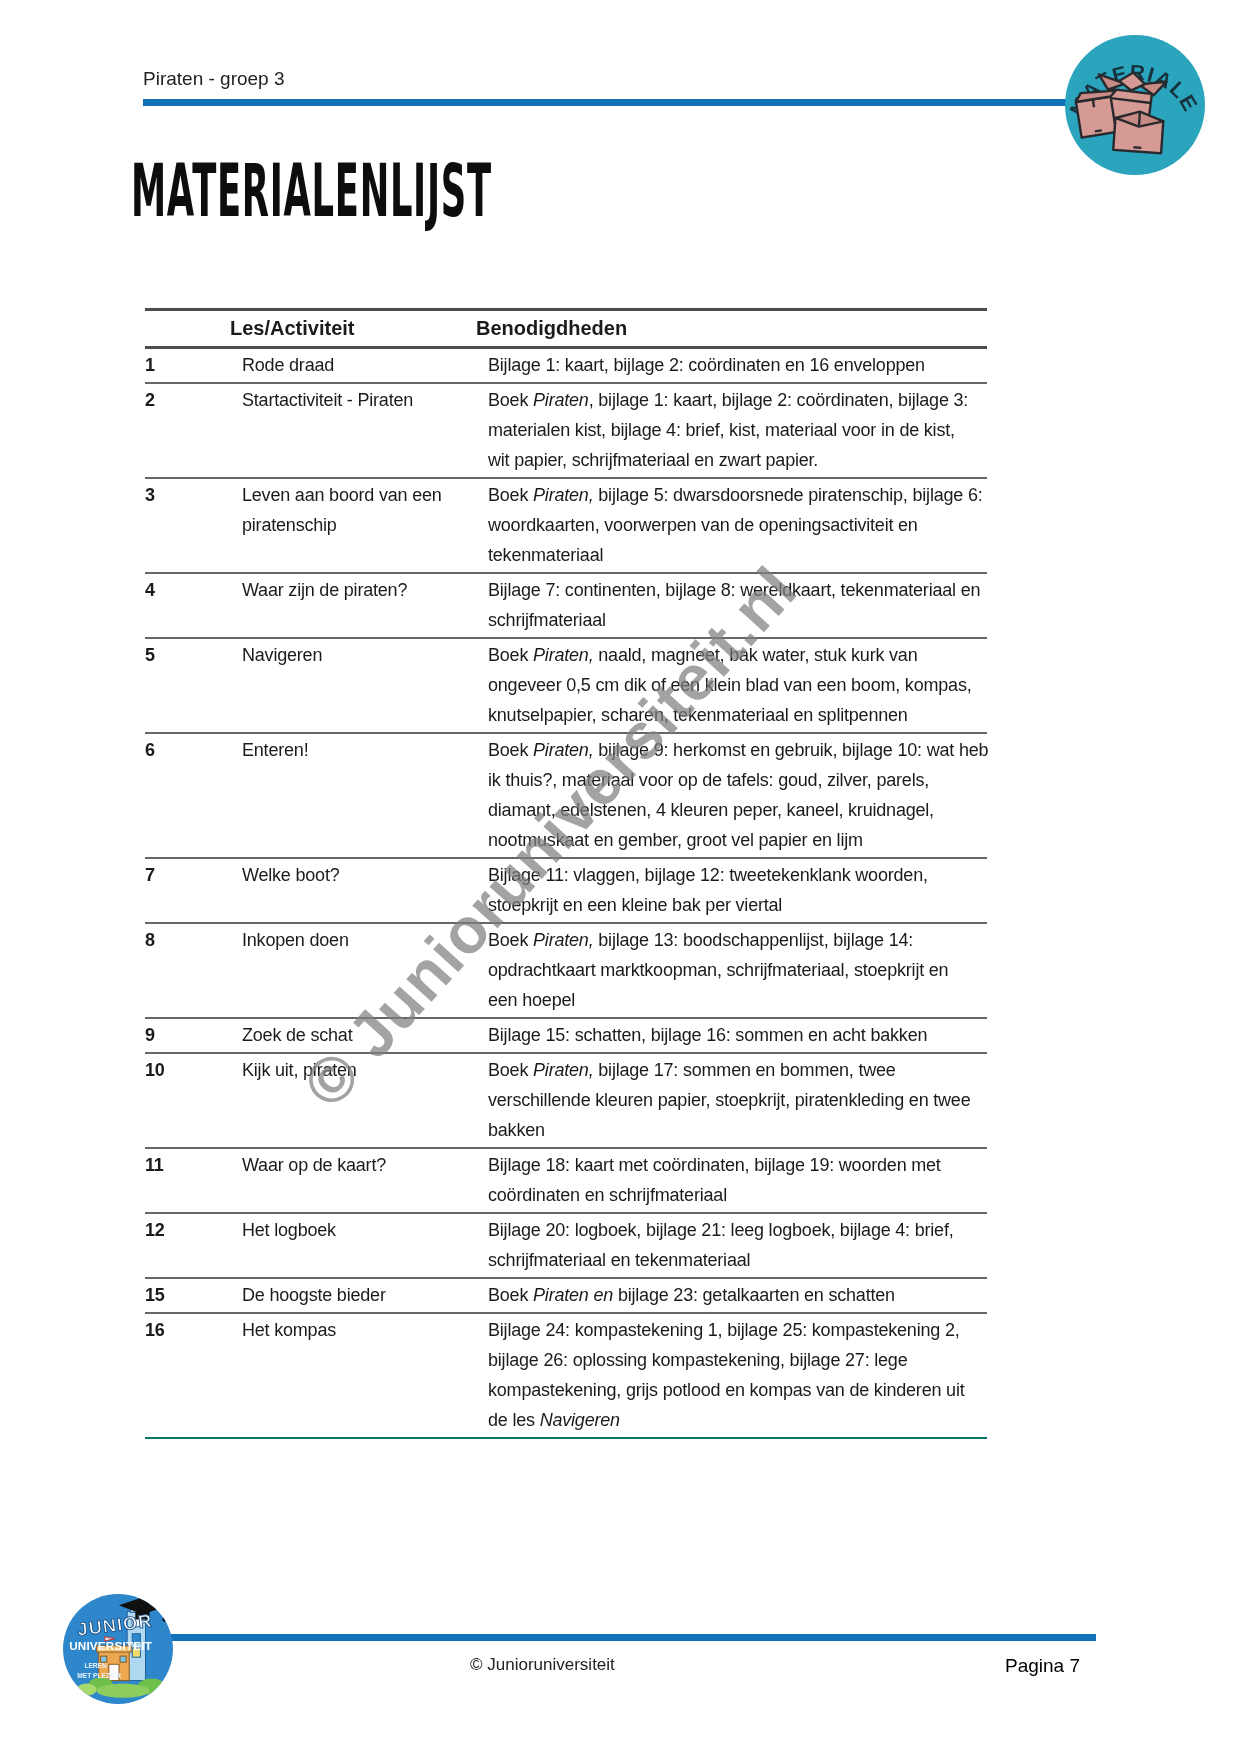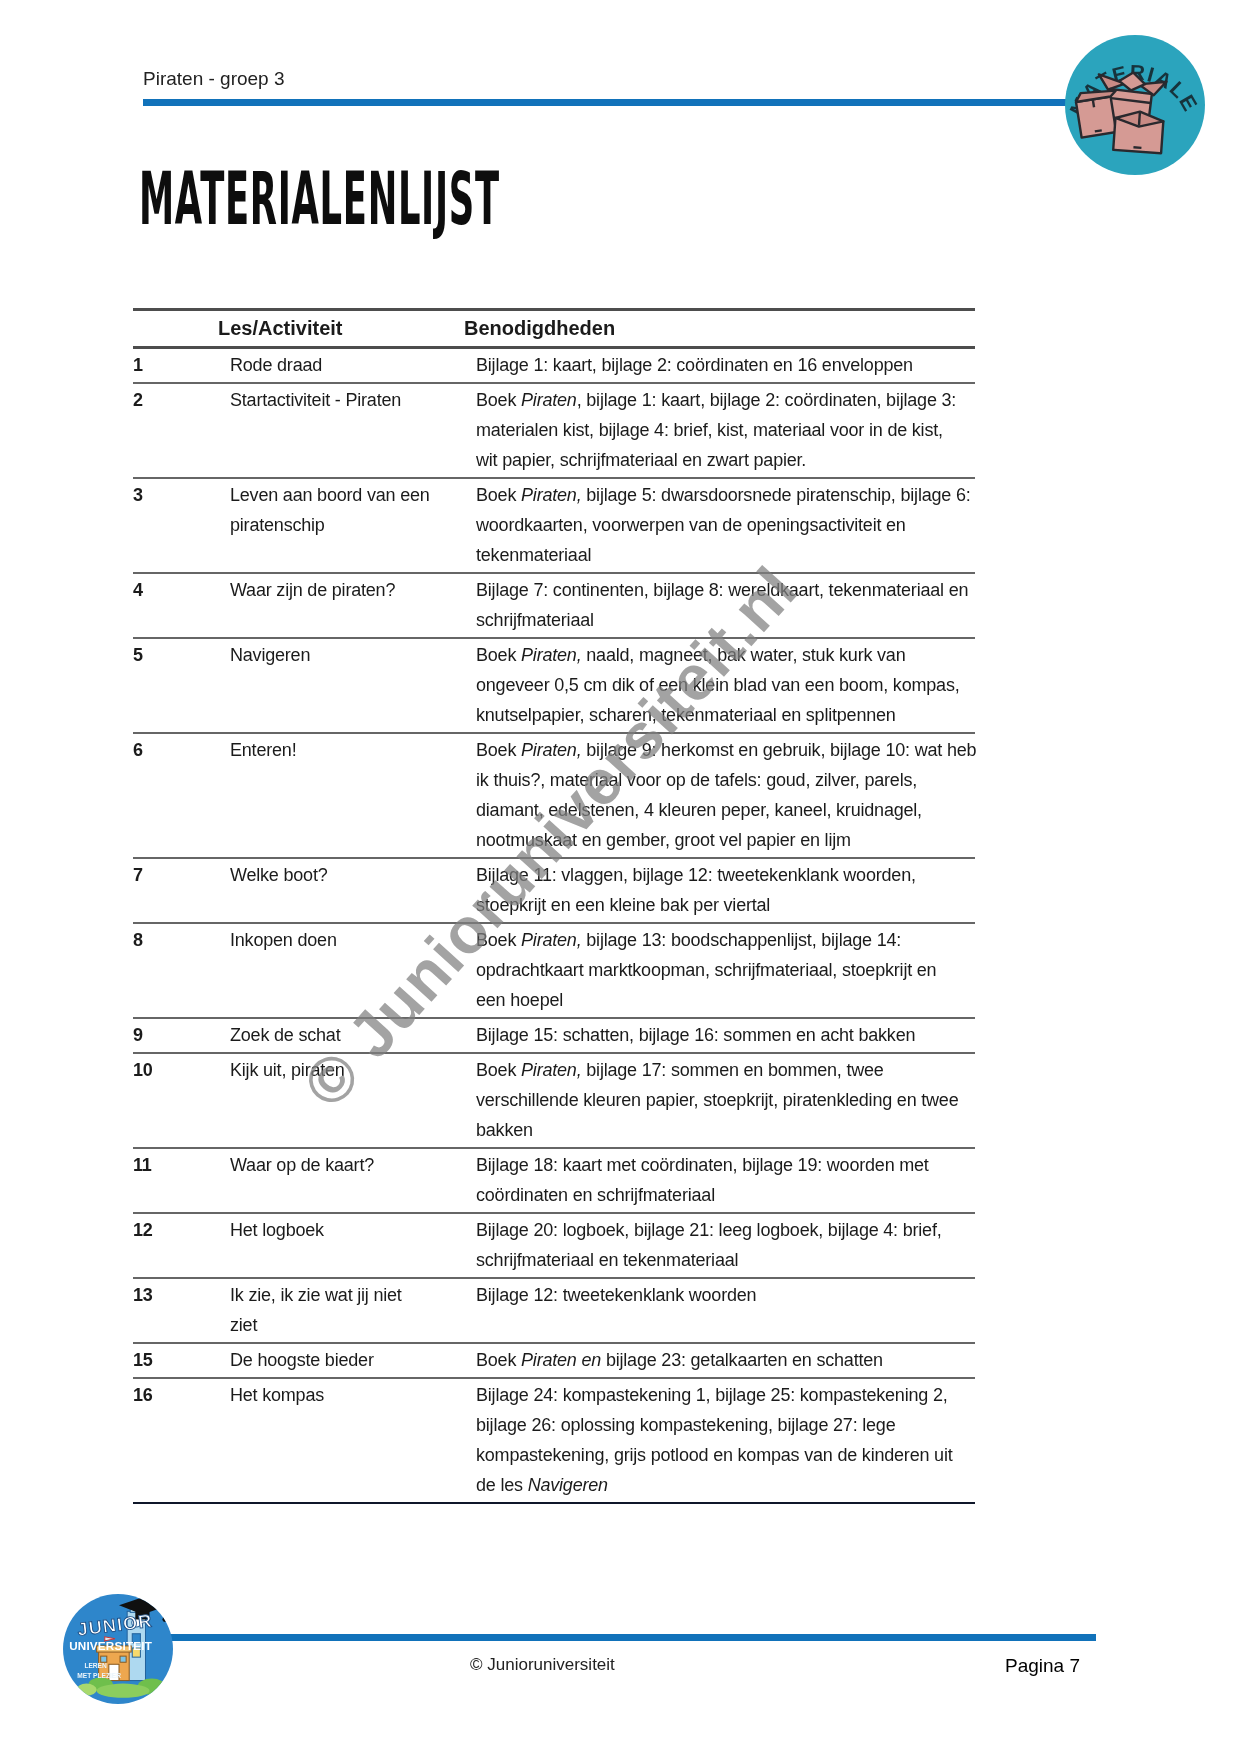--- a/index.html
+++ b/index.html
@@ -6,31 +6,31 @@
   .page{
     position:relative;width:1240px;height:1754px;margin:0 auto;background:#fff;
     font-family:"Liberation Sans",sans-serif;color:#1b1b1b;overflow:hidden;
   }
   
   .running-header{position:absolute;left:143px;top:68px;font-size:19px;color:#222;}
   .header-rule{position:absolute;left:143px;top:99px;width:924px;height:7px;background:#1172ba;}
   
   .badge{position:absolute;left:1062px;top:32px;width:146px;height:146px;}
   
-  .doc-title{position:absolute;left:131px;top:148px;margin:8px;height:80px;}
+  .doc-title{position:absolute;left:131px;top:148px;margin:0;height:80px;}
   .doc-title .ti{
     display:inline-block;font-family:"DejaVu Sans",sans-serif;font-weight:bold;
     font-size:52px;color:#0d0d0d;letter-spacing:1px;white-space:nowrap;
     transform:scale(0.68,1.42);transform-origin:left top;
   }
   
   table.mat{
-    position:absolute;left:133px;top:308px;width:842px;
+    position:absolute;left:145px;top:308px;width:842px;
     border-collapse:collapse;table-layout:fixed;
-    border-bottom:2px solid #0f172a;
+    border-bottom:2px solid #0f766e;
   }
   table.mat th{
     text-align:left;font-size:20px;font-weight:bold;line-height:32px;
     padding:1px 0 2px 0;border-top:3px solid #4d4d4d;border-bottom:3px solid #4d4d4d;
   }
   table.mat td{
     vertical-align:top;font-size:18px;line-height:30px;letter-spacing:-0.2px;
     padding:1px 0 2px 0;border-top:2px solid #666;
   }
   td.c-nr{font-weight:bold;padding-left:27px;}
@@ -228,30 +228,20 @@
           <td class="c-nr">12</td>
           <td class="c-act">
             <div>Het logboek</div>
           </td>
           <td class="c-mat">
             <div><span>Bijlage 20: logboek, bijlage 21: leeg logboek, bijlage 4: brief,</span></div>
             <div><span>schrijfmateriaal en tekenmateriaal</span></div>
           </td>
         </tr>
         <tr>
-          <td class="c-nr">13</td>
-          <td class="c-act">
-            <div>Ik zie, ik zie wat jij niet</div>
-            <div>ziet</div>
-          </td>
-          <td class="c-mat">
-            <div><span>Bijlage 12: tweetekenklank woorden</span></div>
-          </td>
-        </tr>
-        <tr>
           <td class="c-nr">15</td>
           <td class="c-act">
             <div>De hoogste bieder</div>
           </td>
           <td class="c-mat">
             <div><span>Boek </span><em>Piraten en</em><span> bijlage 23: getalkaarten en schatten</span></div>
           </td>
         </tr>
         <tr>
           <td class="c-nr">16</td>

